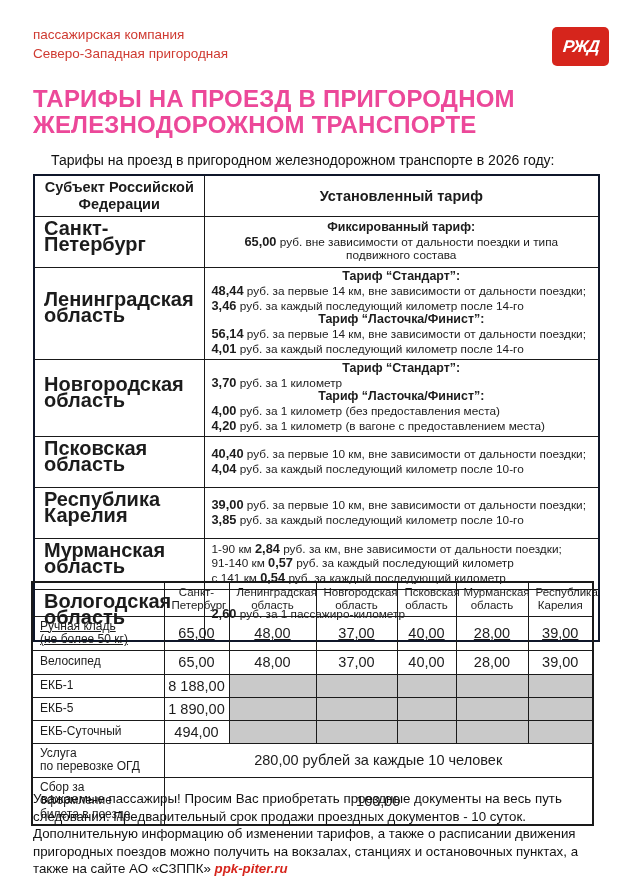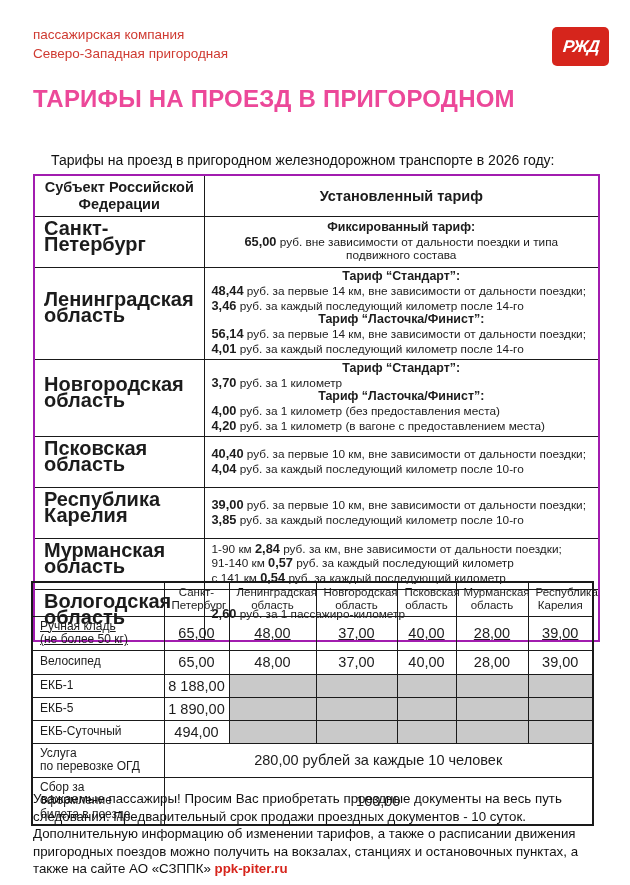--- a/index.html
+++ b/index.html
@@ -35,21 +35,21 @@
   }
   .subtitle {
     position:absolute; left:51px; top:152px;
     font-size:14px; color:#111;
   }
 
   
   table { border-collapse:collapse; }
   .tariff-table {
     position:absolute; left:33px; top:174px; width:567px;
-    border:2px solid #a21caf;
+    border:2px solid #0f172a;
   }
   .tariff-table td, .tariff-table th { border:1.5px solid #1a1a1a; }
   .tariff-table th {
     font-size:14.5px; font-weight:bold; text-align:center;
     padding:3px 6px; line-height:17px;
   }
   .tariff-table .hdr-row { height:40px; }
   .region-cell {
     width:170px; font-weight:bold; font-size:20px; line-height:16px;
     padding:3px 6px 15px 9px; vertical-align:middle;
@@ -91,36 +91,37 @@
   .fr-2 { height:24px; }
   .fr-3 { height:23px; }
   .fr-4 { height:27px; }
   .fr-5 { height:29px;margin-left:26px; }
 
   
   .footer-note {
     position:absolute; left:33px; top:790px; width:578px;
     font-size:13.3px; line-height:17.5px; color:#111;
   }
-  .site-link { color:#d6251c; font-weight:bold; text-decoration:none; }
+  .site-link { color:#d6251c; font-weight:bold; text-decoration:none;font-style:italic; }
 </style>
 </head>
 <body>
 
 <div class="company">
   <div>пассажирская компания</div>
   <div>Северо-Западная пригородная</div>
 </div>
 
 <div class="rzd-logo">
   <span>РЖД</span>
 </div>
 
 <div class="page-title">
   <div>ТАРИФЫ НА ПРОЕЗД В ПРИГОРОДНОМ</div>
+  <div>ЖЕЛЕЗНОДОРОЖНОМ ТРАНСПОРТЕ</div>
 </div>
 
 <div class="subtitle">Тарифы на проезд в пригородном железнодорожном транспорте в 2026 году:</div>
 
 <table class="tariff-table">
   <tbody>
       <tr class="hdr-row">
     <th style="width:170px">Субъект Российской Федерации</th>
     <th>Установленный тариф</th>
   </tr>

